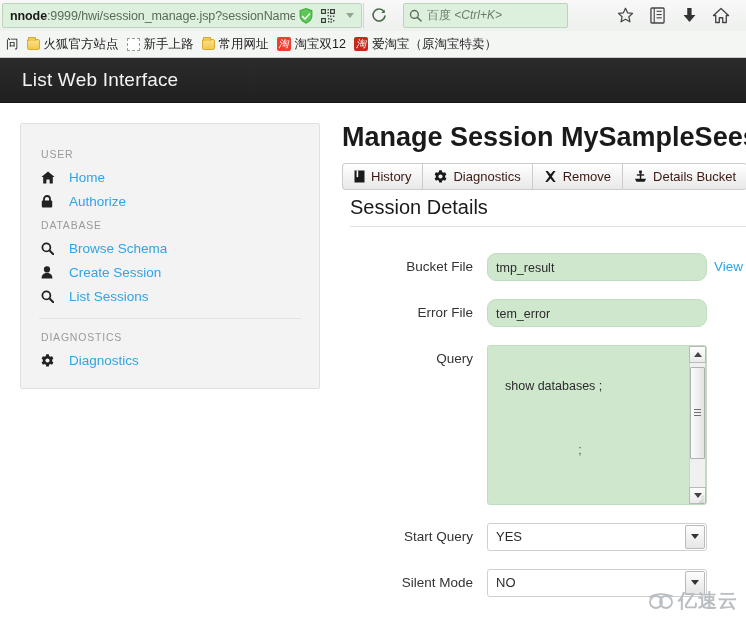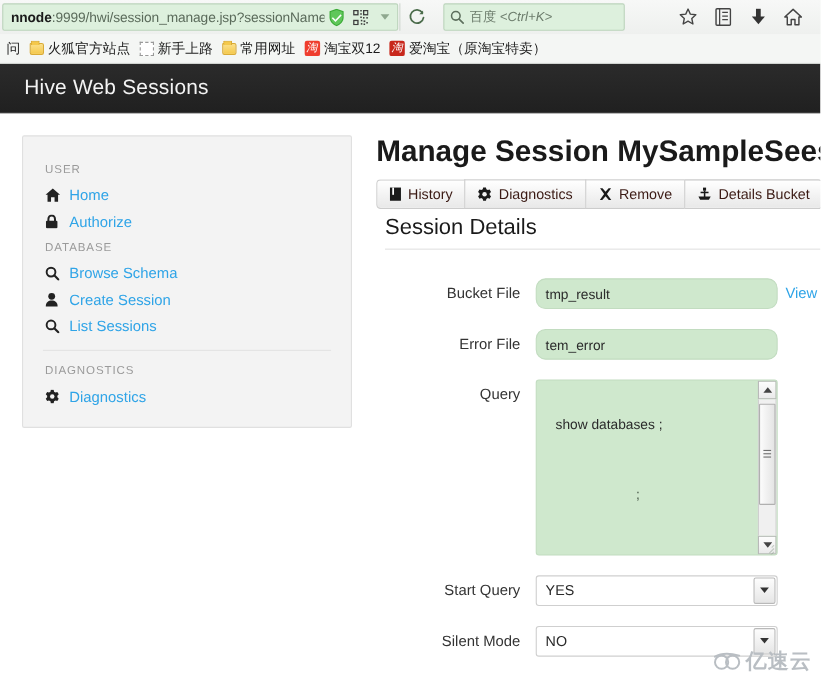--- a/index.html
+++ b/index.html
@@ -199,21 +199,21 @@
     width: 17px;
     flex: 0 0 17px;
     display: flex;
     align-items: center;
     justify-content: flex-start;
     color: #222;
   }
   .nav-item .nav-label {
     color: #2fa4e7;
     font-size: 13.5px;
-    margin-left: 5px;
+    margin-left: 11px;
   }
   .nav-divider {
     height: 1px;
     background: #e3e3e3;
     margin: 10px 18px 6px 18px;
   }
 
   
   #main {
     flex: 1 1 auto;
@@ -528,21 +528,21 @@
     <div class="bm">
       <i class="taobao-icon dark">淘</i>
       <span class="label">爱淘宝（原淘宝特卖）</span>
     </div>
   </div>
 </div>
 
 <div id="page">
 
   <div id="app-header">
-    <div id="app-title">Hive Web Sessions</div>
+    <div id="app-title">List Web Interface</div>
   </div>
 
   <div id="content-row">
 
     <div id="sidebar">
 
       <div class="nav-header">USER</div>
       <div class="nav-item">
         <span class="nav-ico">
           <svg width="14" height="13" viewBox="0 0 14 13">

